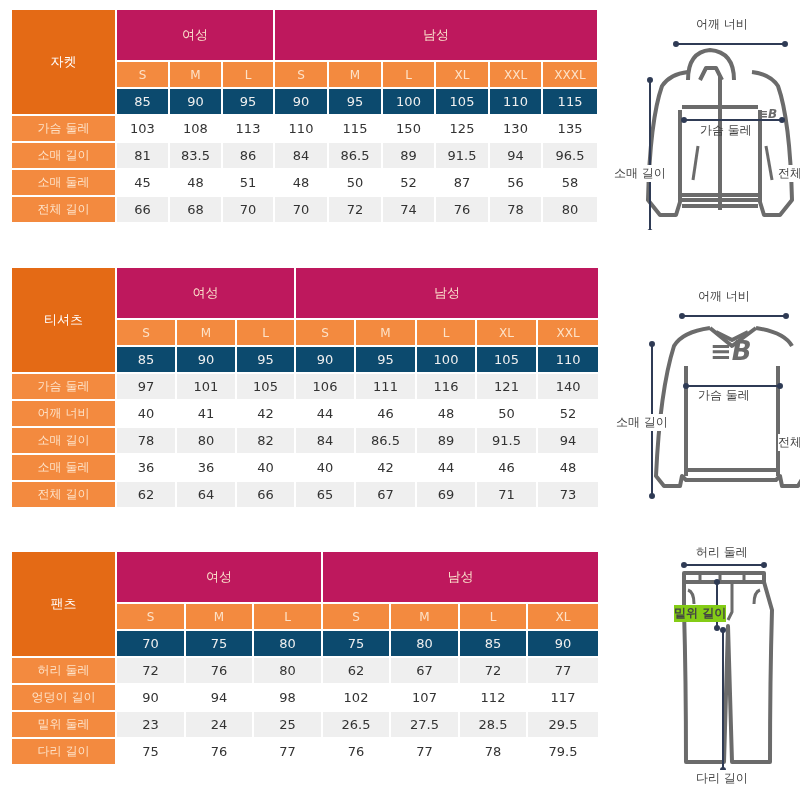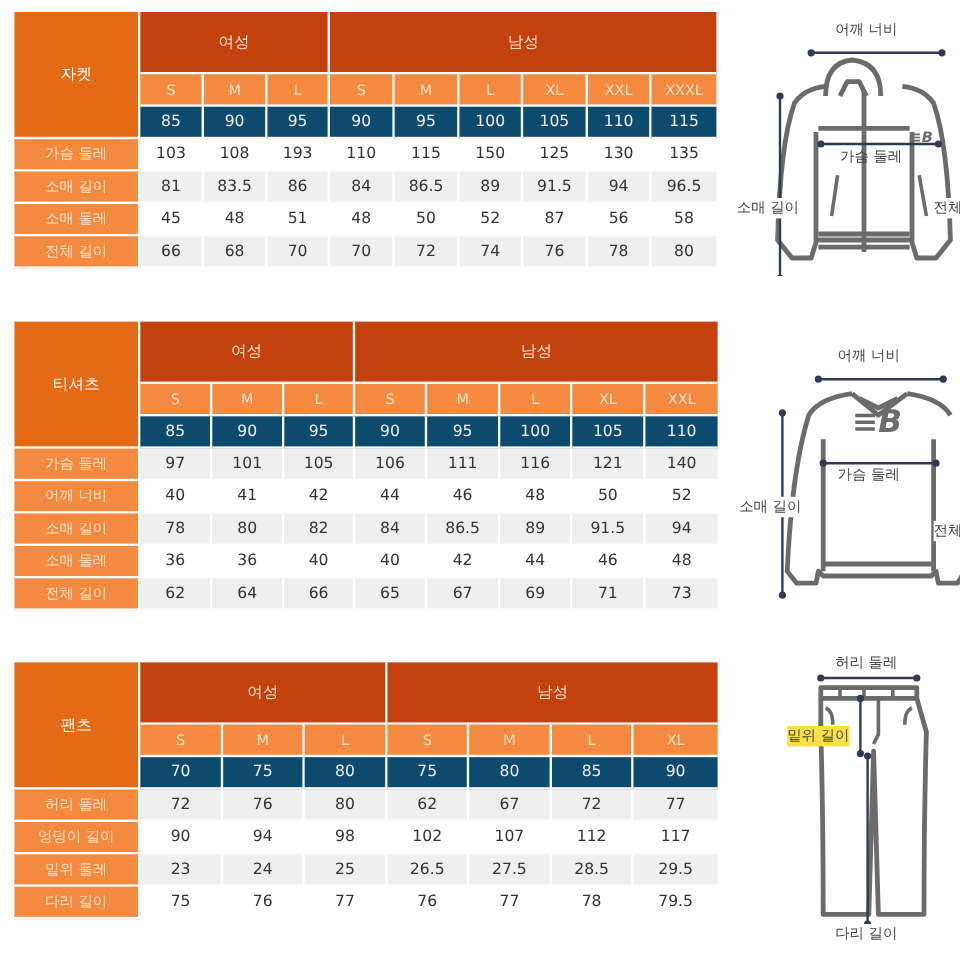--- a/index.html
+++ b/index.html
@@ -3,21 +3,21 @@
 <meta charset="utf-8">
 <style>
   * { box-sizing: border-box; margin: 0; padding: 0; }
   html, body { width: 800px; height: 800px; background: #ffffff; overflow: hidden; }
   body { position: relative; font-family: "DejaVu Sans", "Liberation Sans", sans-serif; color: #333; }
 
   .size-table { position: absolute; left: 12px; border-collapse: separate; border-spacing: 0; table-layout: fixed; }
   .size-table td, .size-table th { text-align: center; vertical-align: middle; font-weight: normal; padding: 0; overflow: hidden; white-space: nowrap; }
 
   .cat { background: #e46a15; color: #ffffff; font-size: 13px; font-weight: bold; border-right: 2px solid #ffffff; border-bottom: 2px solid #ffffff; }
-  .gender { background: #c2410c; color: #fbe3cc; font-size: 13px; font-weight: bold; border-bottom: 2px solid #ffffff; }
+  .gender { background: #be185d; color: #fbe3cc; font-size: 13px; font-weight: bold; border-bottom: 2px solid #ffffff; }
   .gender.women { border-right: 2px solid #ffffff; }
   .size { background: #f38a3f; color: #fde2c8; font-size: 12px; border-right: 2px solid #ffffff; border-bottom: 2px solid #ffffff; }
   .num { background: #0c4a6e; color: #efefef; font-size: 13px; border-right: 2px solid #ffffff; border-bottom: 2px solid #ffffff; }
   .rowlabel { background: #f38a3f; color: #fde2c8; font-size: 12px; font-weight: bold; border-right: 2px solid #ffffff; border-bottom: 2px solid #ffffff; }
   .val { font-size: 13px; color: #333333; border-right: 2px solid #ffffff; border-bottom: 2px solid #ffffff; background: #ffffff; }
   tr.alt .val { background: #efefef; }
   .last { border-right: none !important; margin-left: 32px; }
 
   .diagram { position: absolute; }
   .dlabel { position: absolute; font-size: 12px; color: #444; white-space: nowrap; }
@@ -63,21 +63,21 @@
     <td class="num">95</td>
     <td class="num">100</td>
     <td class="num">105</td>
     <td class="num">110</td>
     <td class="num last">115</td>
   </tr>
   <tr style="height:27px">
     <td class="rowlabel">가슴 둘레</td>
     <td class="val">103</td>
     <td class="val">108</td>
-    <td class="val">193</td>
+    <td class="val">113</td>
     <td class="val">110</td>
     <td class="val">115</td>
     <td class="val">150</td>
     <td class="val">125</td>
     <td class="val">130</td>
     <td class="val last">135</td>
   </tr>
   <tr class="alt" style="height:27px">
     <td class="rowlabel">소매 길이</td>
     <td class="val">81</td>
@@ -373,15 +373,15 @@
         <circle cx="124" cy="25" r="2"></circle>
       <line x1="77" y1="42" x2="77" y2="88"></line>
       <circle cx="77" cy="42" r="2"></circle>
         <circle cx="77" cy="88" r="2"></circle>
       <line x1="83" y1="90" x2="83" y2="230"></line>
       <circle cx="83" cy="90" r="2"></circle>
         <circle cx="83" cy="230" r="2"></circle>
     </g>
   </svg>
   <span class="dlabel" style="left:56px; top:4px;">허리 둘레</span>
-  <span class="dlabel" style="left:16px; top:65px; background:#fde047;">밑위 길이</span>
+  <span class="dlabel" style="left:34px; top:65px; background:#84cc16;font-weight:bold;">밑위 길이</span>
   <span class="dlabel" style="left:56px; top:230px; background:#fff;">다리 길이</span>
 </div>
 
 </body></html>

